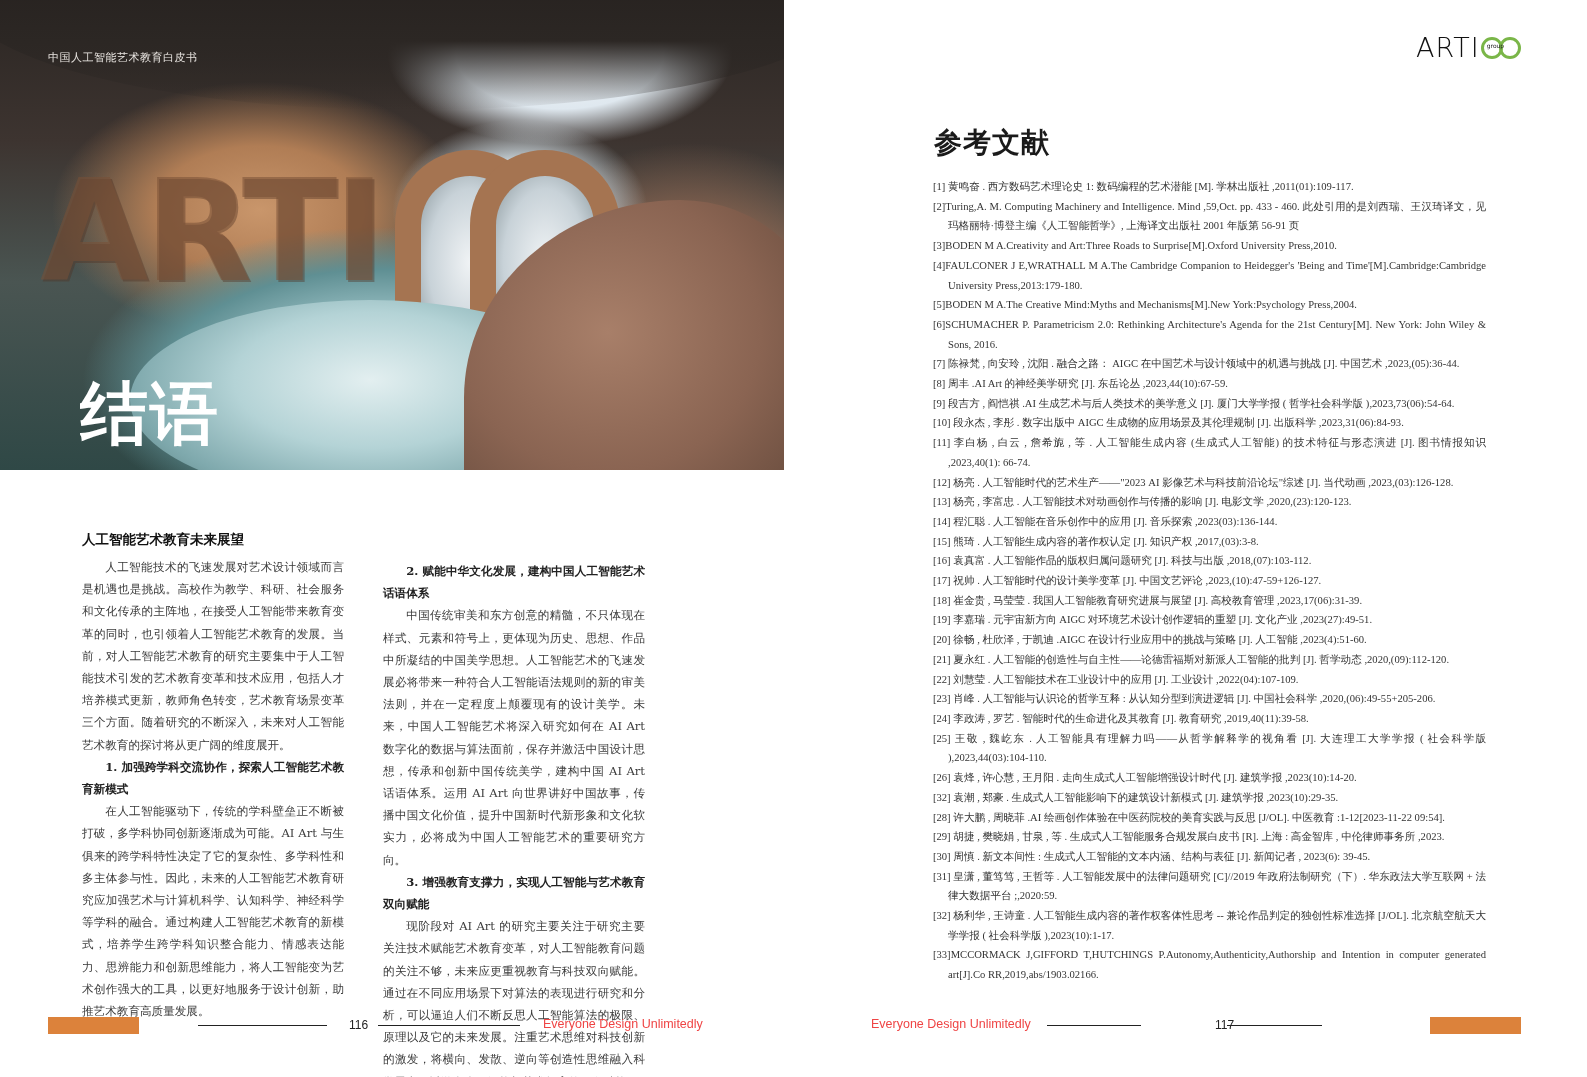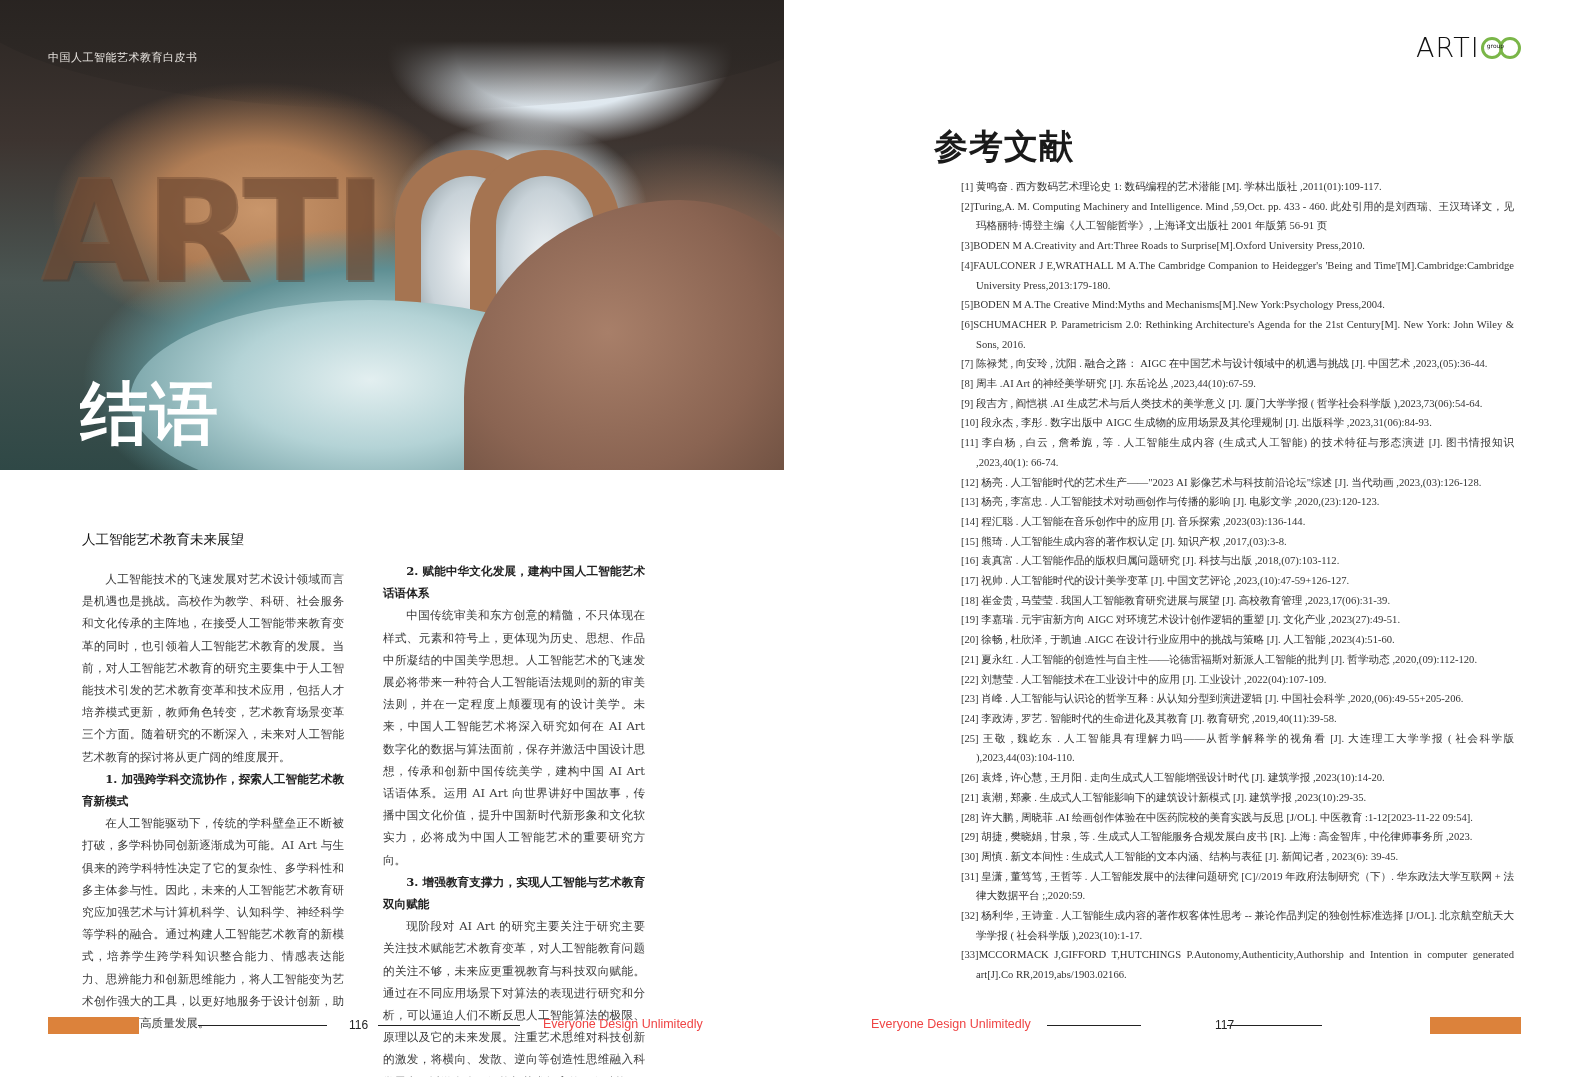--- a/index.html
+++ b/index.html
@@ -48,40 +48,40 @@
     position: absolute; left: 48px; top: 34px; font-size: 11px; color: #e8e4e0; letter-spacing: 0.5px; margin-top: 16px;
   }
   .chapter-title {
     position: absolute; left: 80px; top: 380px; font-size: 68px; font-weight: bold; color: #ffffff; line-height: 1;
     letter-spacing: 2px; height: 90px; overflow: hidden;
   }
 
   .col { position: absolute; font-family: "DejaVu Serif", "Liberation Serif", serif; font-size: 11.6px; line-height: 22.2px; color: #3a3a3a; }
   .col-1 { left: 82px; top: 528px; width: 262px; }
   .col-2 { left: 383px; top: 526px; width: 262px; margin-top: 34px; }
-  .section-heading { font-family: "DejaVu Sans", sans-serif; font-weight: normal; font-size: 13.5px; color: #111; margin-bottom: 18px; line-height: 22px; }
+  .section-heading { font-family: "DejaVu Sans", sans-serif; font-weight: bold; font-size: 13.5px; color: #111; margin-bottom: 6px; line-height: 22px; }
   .para { text-indent: 2em; text-align: justify; }
   .sub-heading { text-indent: 2em; font-weight: bold; color: #222; text-align: justify; }
 
   
   .footer-bar { position: absolute; top: 1017px; width: 91px; height: 17px; background: #dc823b; }
   .footer-line { position: absolute; top: 1025px; height: 1px; background: #222; }
   .page-num { position: absolute; top: 1018px; font-family: Liberation Sans, sans-serif; font-size: 12px; color: #222; }
   .tagline { position: absolute; top: 1017px; font-family: "Liberation Sans", sans-serif; font-size: 12.5px; color: #ef4444; }
 
   
   .logo { position: absolute; left: 622px; top: 34px; display: flex; align-items: center; }
   .logo-text { font-family: "DejaVu Sans", sans-serif; font-size: 27px; letter-spacing: 1px; color: #111; font-weight: 300; line-height: 1; }
   .logo-loop { position: relative; width: 40px; height: 26px; margin-left: 1px; }
   .logo-loop .ring { position: absolute; top: 2px; width: 22px; height: 22px; border: 3px solid #7ab648; border-radius: 50%; }
   .logo-loop .r1 { left: 0; } .logo-loop .r2 { left: 18px; }
   .logo-loop .group { position: absolute; left: 6px; top: 7px; font-size: 6px; color: #222; }
 
-  .refs-title { position: absolute; left: 140px; top: 124px; font-family: "DejaVu Sans", sans-serif; font-weight: bold; font-size: 34px; color: #1a1a1a; letter-spacing: 1px; }
-  .refs { position: absolute; left: 139px; top: 177px; width: 553px; font-family: "Liberation Serif", "DejaVu Serif", serif; font-size: 10.6px; line-height: 19.7px; color: #333; margin-left: 28px; }
+  .refs-title { position: absolute; left: 140px; top: 124px; font-family: "DejaVu Sans", sans-serif; font-weight: bold; font-size: 28px; color: #1a1a1a; letter-spacing: 1px; }
+  .refs { position: absolute; left: 139px; top: 177px; width: 553px; font-family: "Liberation Serif", "DejaVu Serif", serif; font-size: 10.6px; line-height: 19.7px; color: #333; }
   .ref { padding-left: 15px; text-indent: -15px; text-align: justify; }
 </style>
 </head>
 <body>
 
 <div class="page-left">
   <div class="hero">
     <div class="cave-top"></div>
     <div class="letters">ARTI</div>
     <div class="arch a1"></div>
@@ -147,21 +147,21 @@
     <div class="ref">[17] 祝帅 . 人工智能时代的设计美学变革 [J]. 中国文艺评论 ,2023,(10):47-59+126-127.</div>
     <div class="ref">[18] 崔金贵 , 马莹莹 . 我国人工智能教育研究进展与展望 [J]. 高校教育管理 ,2023,17(06):31-39.</div>
     <div class="ref">[19] 李嘉瑞 . 元宇宙新方向 AIGC 对环境艺术设计创作逻辑的重塑 [J]. 文化产业 ,2023(27):49-51.</div>
     <div class="ref">[20] 徐畅 , 杜欣泽 , 于凯迪 .AIGC 在设计行业应用中的挑战与策略 [J]. 人工智能 ,2023(4):51-60.</div>
     <div class="ref">[21] 夏永红 . 人工智能的创造性与自主性——论德雷福斯对新派人工智能的批判 [J]. 哲学动态 ,2020,(09):112-120.</div>
     <div class="ref">[22] 刘慧莹 . 人工智能技术在工业设计中的应用 [J]. 工业设计 ,2022(04):107-109.</div>
     <div class="ref">[23] 肖峰 . 人工智能与认识论的哲学互释 : 从认知分型到演进逻辑 [J]. 中国社会科学 ,2020,(06):49-55+205-206.</div>
     <div class="ref">[24] 李政涛 , 罗艺 . 智能时代的生命进化及其教育 [J]. 教育研究 ,2019,40(11):39-58.</div>
     <div class="ref">[25] 王敬 , 魏屹东 . 人工智能具有理解力吗——从哲学解释学的视角看 [J]. 大连理工大学学报 ( 社会科学版 ),2023,44(03):104-110.</div>
     <div class="ref">[26] 袁烽 , 许心慧 , 王月阳 . 走向生成式人工智能增强设计时代 [J]. 建筑学报 ,2023(10):14-20.</div>
-    <div class="ref">[21] 袁潮 , 郑豪 . 生成式人工智能影响下的建筑设计新模式 [J]. 建筑学报 ,2023(10):29-35.</div>
+    <div class="ref">[32] 袁潮 , 郑豪 . 生成式人工智能影响下的建筑设计新模式 [J]. 建筑学报 ,2023(10):29-35.</div>
     <div class="ref">[28] 许大鹏 , 周晓菲 .AI 绘画创作体验在中医药院校的美育实践与反思 [J/OL]. 中医教育 :1-12[2023-11-22 09:54].</div>
     <div class="ref">[29] 胡捷 , 樊晓娟 , 甘泉 , 等 . 生成式人工智能服务合规发展白皮书 [R]. 上海 : 高金智库 , 中伦律师事务所 ,2023.</div>
     <div class="ref">[30] 周慎 . 新文本间性 : 生成式人工智能的文本内涵、结构与表征 [J]. 新闻记者 , 2023(6): 39-45.</div>
     <div class="ref">[31] 皇潇 , 董笃笃 , 王哲等 . 人工智能发展中的法律问题研究 [C]//2019 年政府法制研究（下）. 华东政法大学互联网 + 法律大数据平台 ;,2020:59.</div>
     <div class="ref">[32] 杨利华 , 王诗童 . 人工智能生成内容的著作权客体性思考 -- 兼论作品判定的独创性标准选择 [J/OL]. 北京航空航天大学学报 ( 社会科学版 ),2023(10):1-17.</div>
     <div class="ref">[33]MCCORMACK J,GIFFORD T,HUTCHINGS P.Autonomy,Authenticity,Authorship and Intention in computer generated art[J].Co RR,2019,abs/1903.02166.</div>
   </div>
 
   <div class="tagline" style="left:77px;">Everyone Design Unlimitedly</div>
   <div class="footer-line" style="left:253px; width:94px;"></div>

